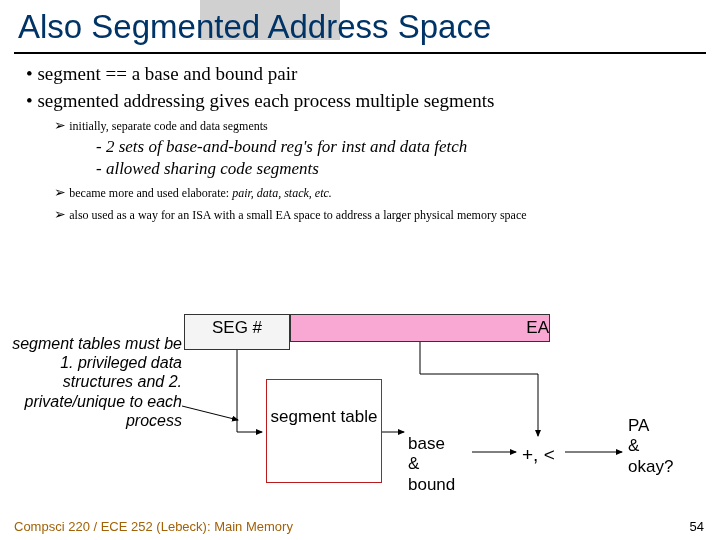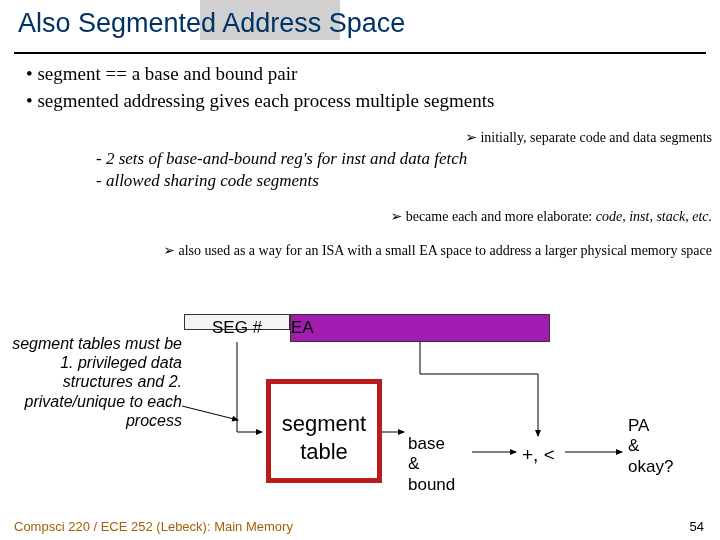--- a/index.html
+++ b/index.html
@@ -16,21 +16,21 @@
     top: 0;
     left: 200px;
     width: 140px;
     height: 40px;
     background: #d0d0d0;
   }
   .title {
     position: absolute;
     top: 8px;
     left: 18px;
-    font-size: 27px;
+    font-size: 33px;
     color: #003366;
     font-family: Verdana, Arial, sans-serif;
   }
   .hr {
     position: absolute;
     top: 52px;
     left: 14px;
     width: 692px;
     height: 2px;
     background: #000;
@@ -40,75 +40,75 @@
     top: 62px;
     left: 22px;
     width: 690px;
     font-size: 19px;
     line-height: 1.3;
     font-family: Liberation Serif, serif;
     color: #000;
   }
   .bul1 { margin-left: 20px; text-indent: -16px; margin-bottom: 2px; }
   .bul1::before { content: "• "; }
-  .bul2 { margin-left: 54px; text-indent: -22px; font-size: 14px; margin-top: 16px; text-align: right; }
+  .bul2 { margin-left: 54px; text-indent: -22px; font-size: 12px; margin-top: 4px; }
   .bul2::before { content: "➢ "; font-size: 14px; }
   .sub { margin-left: 74px; font-size: 17px; font-style: italic; }
   .ital { font-style: italic; }
 
   .diagram {
     position: absolute;
     top: 314px;
     left: 0;
     width: 720px;
     height: 200px;
   }
   .seg-box {
     position: absolute;
     top: 0;
     left: 184px;
     width: 106px;
-    height: 16px;
+    height: 36px;
     border: 1px solid #333;
     background: #f4f4f4;
     text-align: center;
     font-size: 17px;
     line-height: 26px;
   }
   .ea-box {
     position: absolute;
     top: 0;
     left: 290px;
     width: 260px;
     height: 28px;
     border: 1px solid #333;
-    background: #a21caf;
-    text-align: left;
+    background: #f9a8d4;
+    text-align: right;
     font-size: 17px;
     line-height: 26px;
   }
   .note-left {
     position: absolute;
     top: 20px;
     left: 6px;
     width: 176px;
     text-align: right;
     font-size: 16px;
     font-style: italic;
     line-height: 1.2;
   }
   .segtable-box {
     position: absolute;
     top: 65px;
     left: 266px;
     width: 116px;
     height: 104px;
-    border: 5px solid #b91c1c;
+    border: 1px solid #b91c1c;
     text-align: center;
-    font-size: 22px;
+    font-size: 17px;
     line-height: 1.25;
     padding-top: 26px;
   }
   .bb-label {
     position: absolute;
     top: 120px;
     left: 408px;
     text-align: left;
     font-size: 17px;
     line-height: 1.2;
@@ -158,21 +158,21 @@
 <div class="gray-band"></div>
 <div class="title">Also Segmented Address Space</div>
 <div class="hr"></div>
 
 <div class="content">
   <div class="bul1">segment == a base and bound pair</div>
   <div class="bul1">segmented addressing gives each process multiple segments</div>
   <div class="bul2">initially, separate code and data segments</div>
   <div class="sub">- 2 sets of base-and-bound reg's for inst and data fetch</div>
   <div class="sub">- allowed sharing code segments</div>
-  <div class="bul2"><span>became each and more elaborate: </span><span class="ital">code, inst, stack, etc.</span></div>
+  <div class="bul2"><span>became more and used elaborate: </span><span class="ital">pair, data, stack, etc.</span></div>
   <div class="bul2">also used as a way for an ISA with a small EA space to address a larger physical memory space</div>
 </div>
 
 <div class="diagram">
   <svg class="lines">
     <defs>
       <marker id="arr" markerWidth="8" markerHeight="8" refX="6" refY="3" orient="auto">
         <path d="M0,0 L7,3 L0,6 Z" fill="#000"></path>
       </marker>
     </defs>

